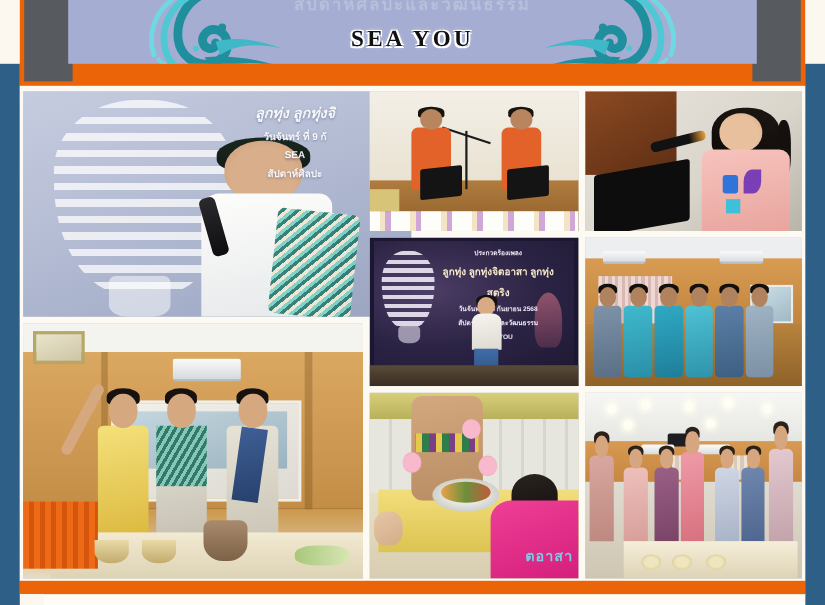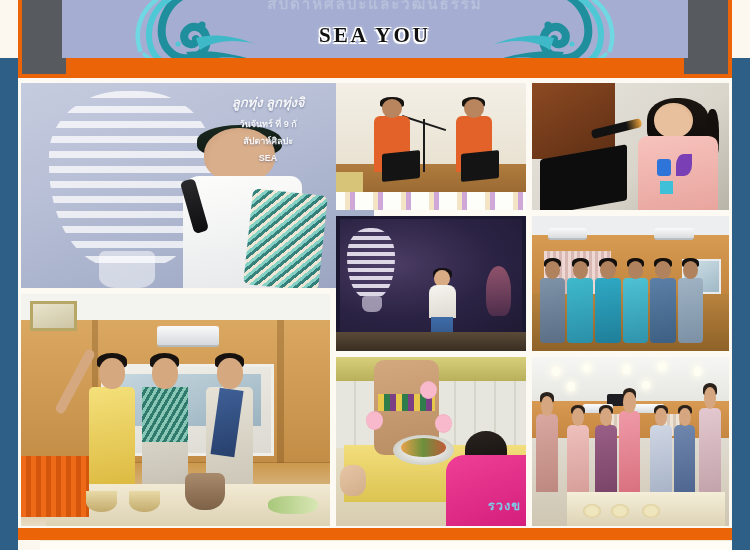--- a/index.html
+++ b/index.html
@@ -418,22 +418,22 @@
         <div class="person">
           <div class="hair"></div>
             <div class="head"></div>
           <div class="shirt"></div>
             <div class="sash"></div>
           <div class="mic-hand"></div>
         </div>
         <div class="ovl-text">
           <div class="l1">ลูกทุ่ง ลูกทุ่งจิ</div>
           <div>วันจันทร์ ที่ 9 กั</div>
+          <div>SEA</div>
           <div>สัปดาห์ศิลปะ</div>
-          <div>SEA</div>
         </div>
       </div>
     </div>
 
     <div class="photo" id="ph-b">
       <div class="scene sc-b">
         <div class="wall"></div>
           <div class="floor"></div>
         <div class="amp"></div>
         <div class="pole"></div>
@@ -468,20 +468,27 @@
         <div class="stand"></div>
       </div>
     </div>
 
     <div class="photo" id="ph-d">
       <div class="scene sc-d">
         <div class="screen">
           <div class="bigmic"></div>
           <div class="bigmic-base"></div>
           <div class="silh"></div>
+          <div class="ptxt">
+            <div>ประกวดร้องเพลง</div>
+            <div class="big">ลูกทุ่ง ลูกทุ่งจิตอาสา ลูกทุ่งสตริง</div>
+            <div>วันจันทร์ ที่ 8 กันยายน 2568</div>
+            <div>สัปดาห์ศิลปะ และวัฒนธรรม</div>
+            <div>SEA YOU</div>
+          </div>
         </div>
         <div class="singer">
           <div class="hr"></div>
             <div class="hd"></div>
             <div class="top"></div>
             <div class="jeans"></div>
         </div>
         <div class="stagefloor"></div>
       </div>
     </div>
@@ -565,21 +572,21 @@
         <div class="person-c"></div>
         <div class="belt"></div>
         <div class="flower f1"></div>
         <div class="flower f2"></div>
         <div class="flower f3"></div>
         <div class="platter"></div>
         <div class="food"></div>
         <div class="hand"></div>
         <div class="back-head"></div>
         <div class="pink-shirt">
-          <span class="thai">รวงข</span>
+          <span class="thai">ตอาสา</span>
         </div>
       </div>
     </div>
 
     <div class="photo" id="ph-h">
       <div class="scene sc-h">
         <div class="ceil"></div>
         <div class="light" style="left:10%;top:6%"></div>
         <div class="light" style="left:26%;top:4%"></div>
         <div class="light" style="left:46%;top:5%"></div>

